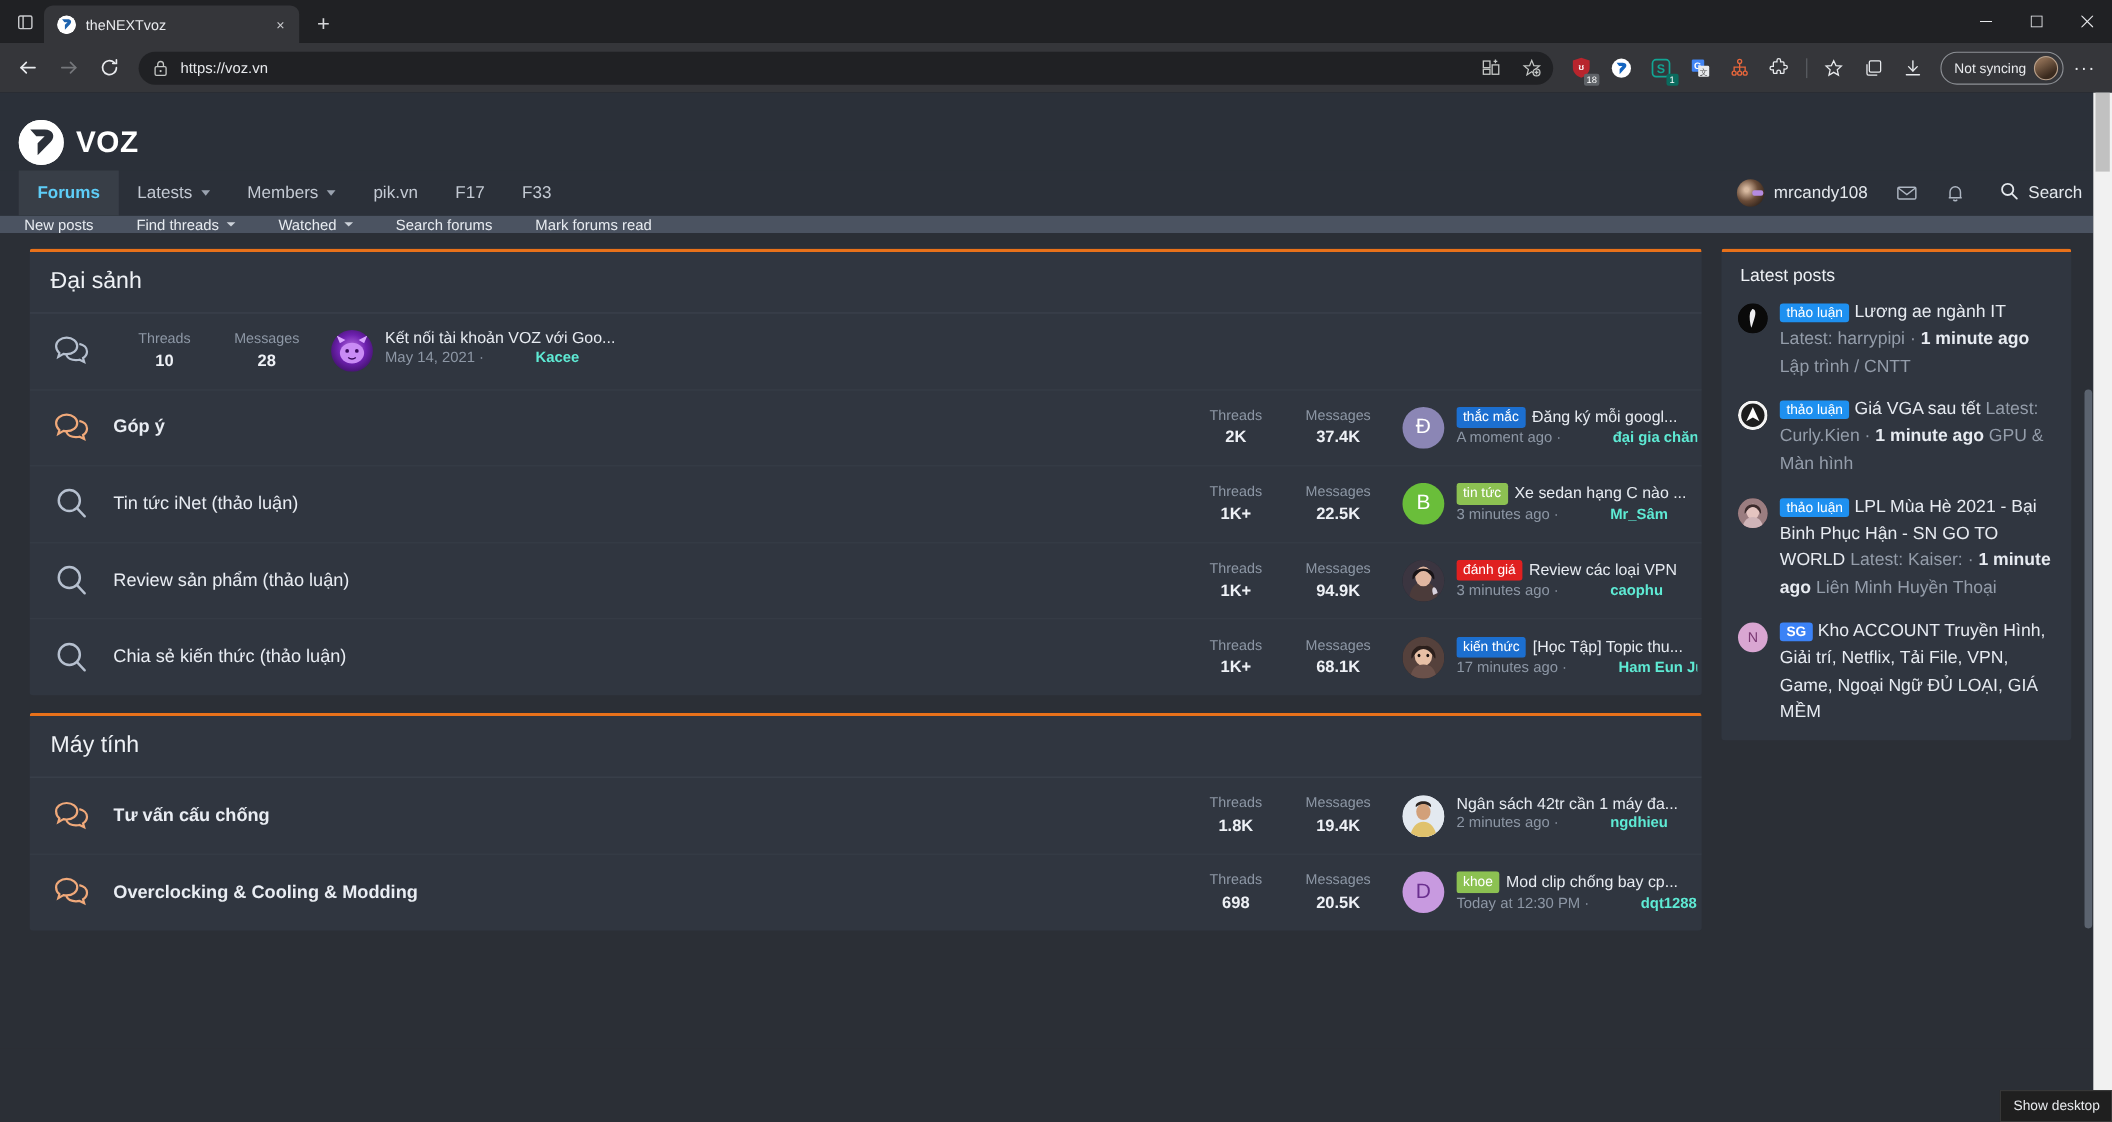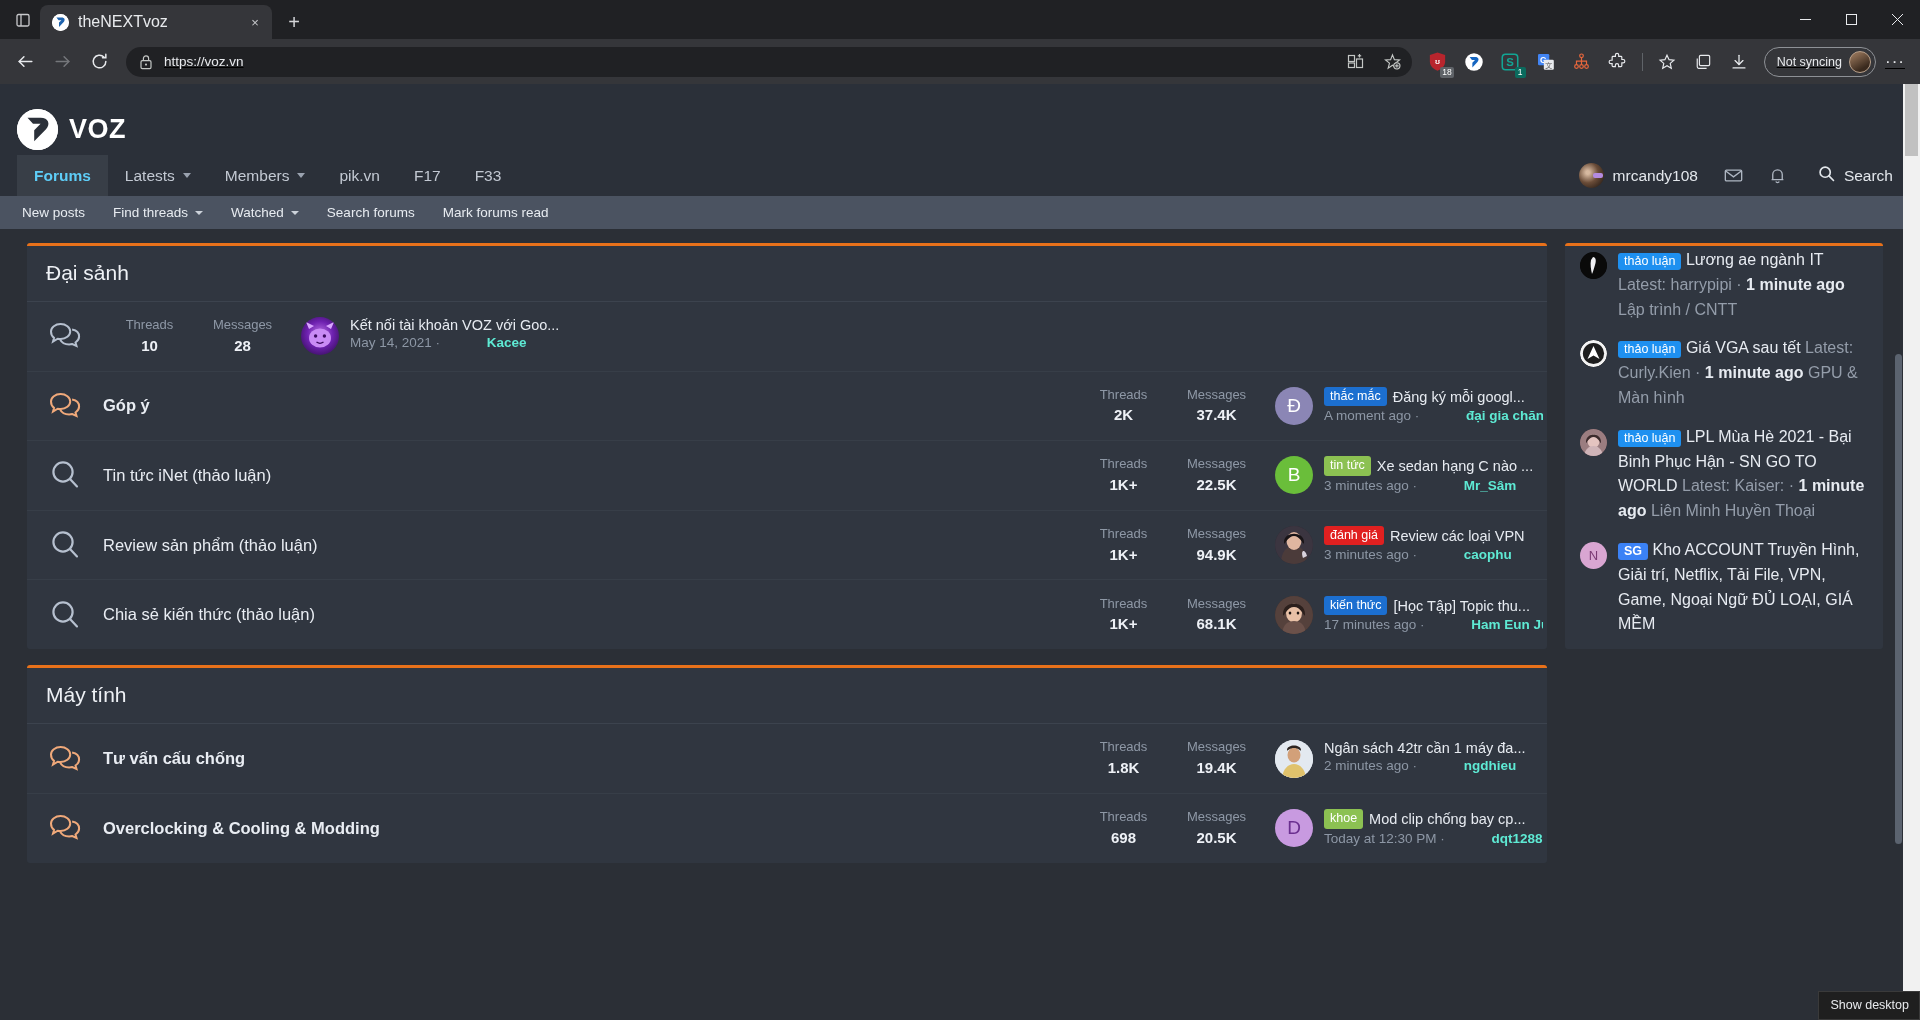--- a/index.html
+++ b/index.html
@@ -28,21 +28,21 @@
     background: #35363a; border-radius: 8px 8px 0 0;
     display: flex; align-items: center; padding: 0 8px 0 12px; gap: 9px;
     cursor: pointer; position: relative;
   }
   .tab-favicon {
     width: 17px; height: 17px; border-radius: 50%;
     background: #fff; display: flex; align-items: center; justify-content: center;
     flex: 0 0 auto; overflow: hidden;
   }
   .tab-title {
-    font-size: 16px; color: #e8eaed; white-space: nowrap;
+    font-size: 13px; color: #e8eaed; white-space: nowrap;
     overflow: hidden; text-overflow: ellipsis; flex: 1 1 auto;
   }
   .tab-close {
     width: 18px; height: 18px; border-radius: 50%;
     display: flex; align-items: center; justify-content: center;
     color: #c8c9cc; font-size: 13px; flex: 0 0 auto; cursor: pointer;
   }
   .newtab-btn {
     width: 30px; height: 30px; margin-left: 7px; margin-bottom: 2px;
     display: flex; align-items: center; justify-content: center;
@@ -52,21 +52,21 @@
     position: absolute; right: 0; top: 0; display: flex; height: 39px;
   }
   .win-btn {
     width: 46px; height: 39px; display: flex; align-items: center; justify-content: center;
     color: #e8eaed; cursor: pointer;
   }
   .win-btn svg { width: 11px; height: 11px; }
 
   .toolbar {
     height: 45px; background: #35363a; display: flex; align-items: center;
-    padding: 0 8px; gap: 2px; flex: 0 0 auto; text-decoration: underline;
+    padding: 0 8px; gap: 2px; flex: 0 0 auto;
   }
   .nav-btn {
     width: 35px; height: 35px; border-radius: 50%;
     display: flex; align-items: center; justify-content: center;
     color: #e8eaed; cursor: pointer; flex: 0 0 auto;
   }
   .nav-btn.disabled { color: #75777b; }
   .nav-btn svg { width: 19px; height: 19px; }
 
   .omnibox {
@@ -167,22 +167,22 @@
     color: #aeb6c2; cursor: pointer;
   }
   .nav-icon-btn svg { width: 19px; height: 19px; }
   .nav-search {
     display: flex; align-items: center; gap: 9px; padding: 0 10px 0 18px;
     height: 41px; cursor: pointer; color: #e3e7ec; font-size: 15.5px;
   }
   .nav-search svg { width: 17px; height: 17px; }
 
   .subnav {
-    background: #4b5361; height: 33px; display: flex; align-items: center;
-    padding-left: 10px; gap: 4px;
+    background: #4b5361; height: 16px; display: flex; align-items: center;
+    padding-left: 10px; gap: 15px;
   }
   .subnav-item {
     display: flex; align-items: center; gap: 7px; padding: 0 12px;
     font-size: 13.5px; color: #e8ecf1; cursor: pointer; height: 33px; white-space: nowrap;
   }
   .subnav .caret { border-top-color: #ccd2da; border-width: 4px; border-top-width: 4.5px; }
 
   
   .body-wrap {
     display: flex; gap: 18px; padding: 14px 20px 0 27px;
@@ -814,20 +814,21 @@
                     <b>dqt1288</b>
                   </span>
                 </span>
               </div>
             </div>
           </div>
         </div>
 
         <div class="side-col">
           <div class="side-block">
+            <div class="side-header">Latest posts</div>
 
             <div class="side-item">
               <span class="side-avatar" style="background:#0b0b0b;">
                 <svg viewBox="0 0 27 27" width="27" height="27">
                   <circle cx="13.5" cy="13.5" r="13.5" fill="#0a0a0a"></circle>
                   <path d="M13 5 C16 5 16.5 9 15 13 C14 16 13 20 12 22 C11 18 10 12 11 8 Z" fill="#efeff2"></path>
                 </svg>
               </span>
               <span class="side-body">
                 <span class="side-title">

